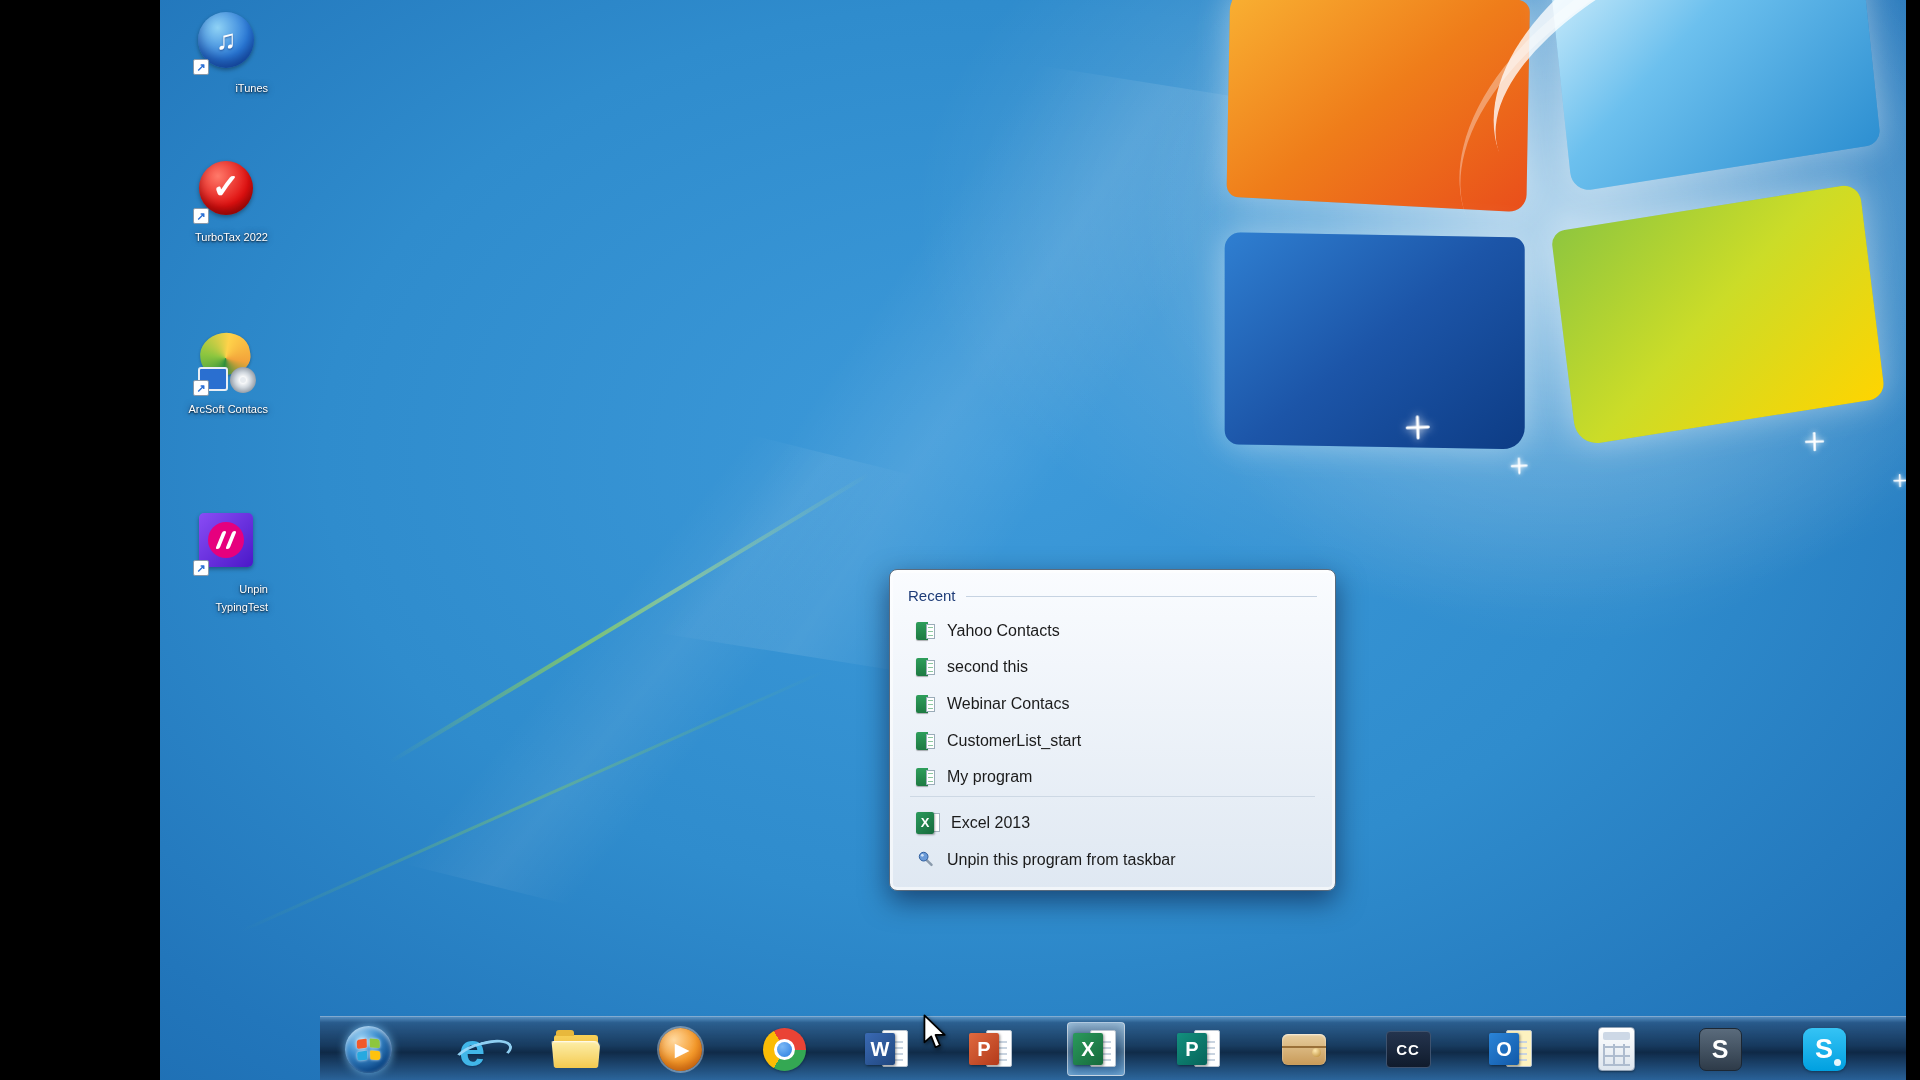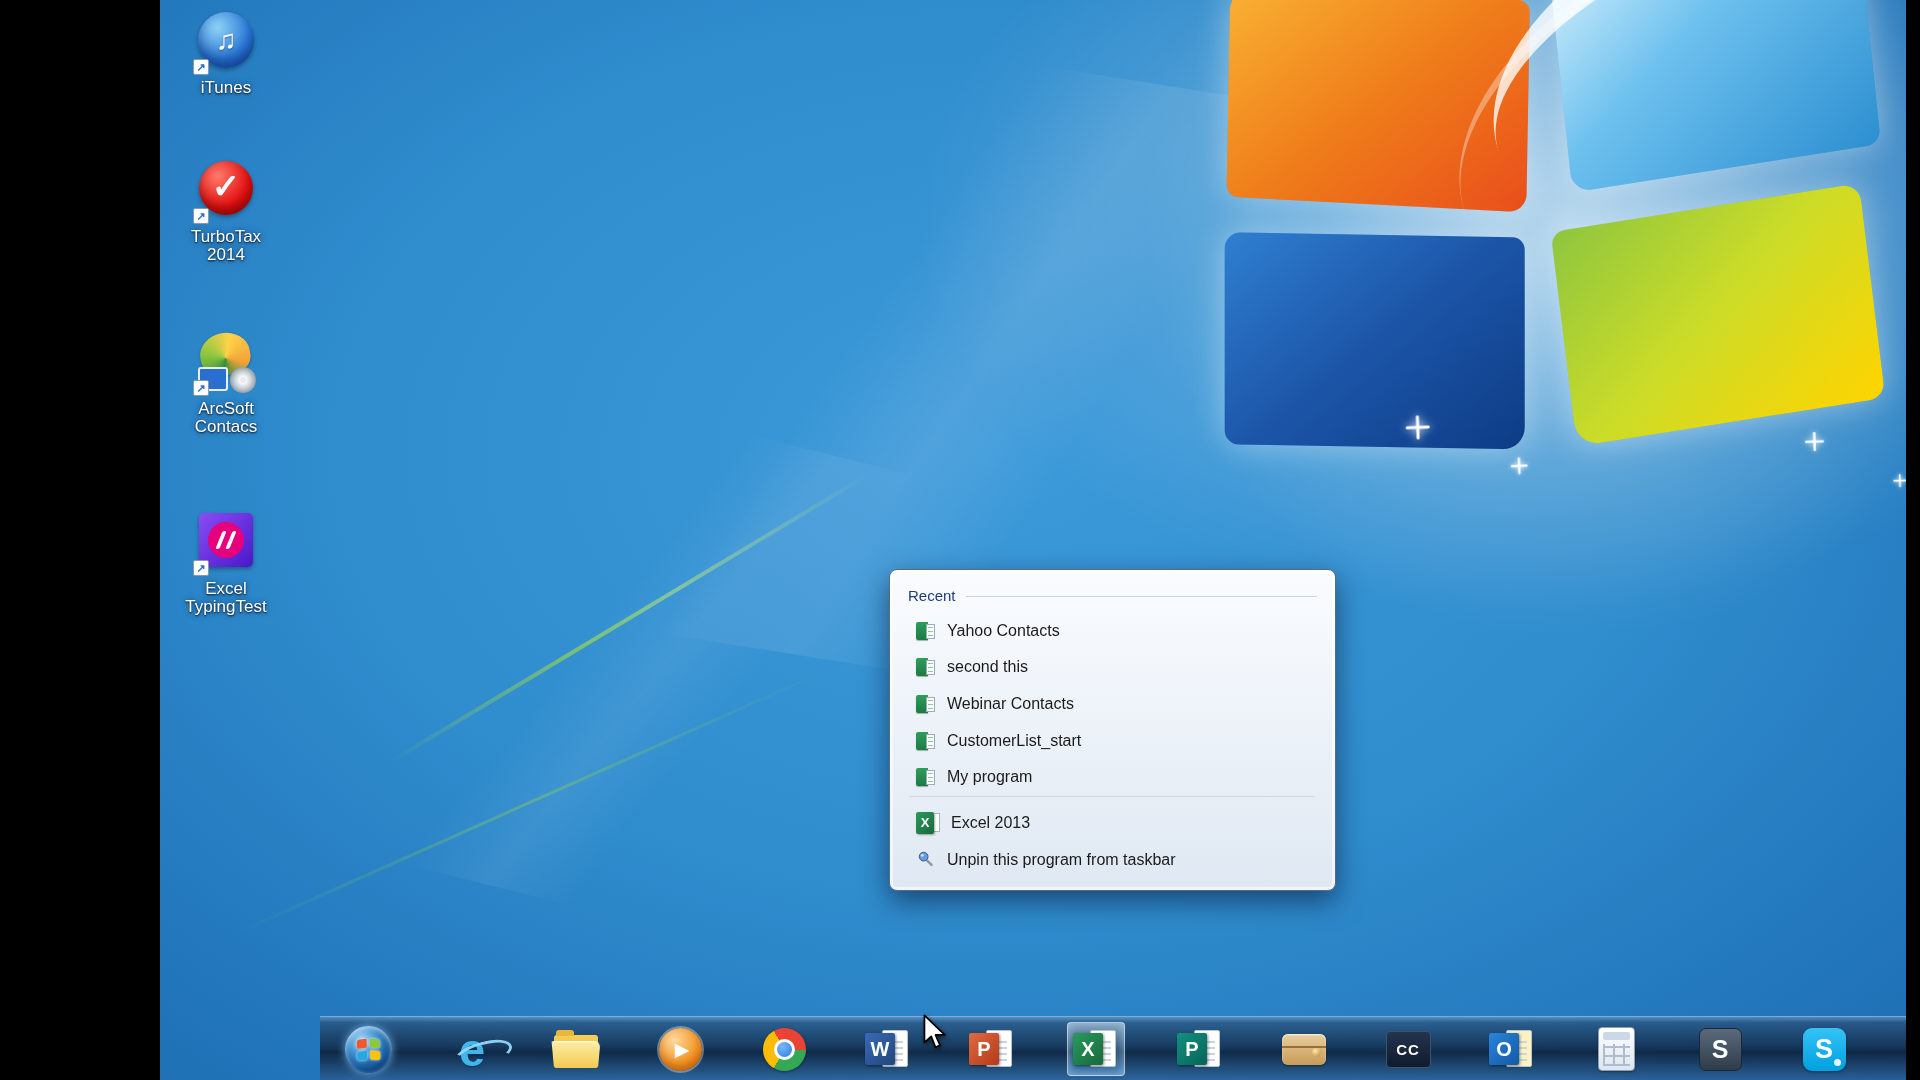--- a/index.html
+++ b/index.html
@@ -47,22 +47,22 @@
   .sparkle { position:absolute; width:24px; height:24px; filter:drop-shadow(0 0 4px #fff); }
   .sparkle::before, .sparkle::after { content:""; position:absolute; background:#fff; border-radius:2px; }
   .sparkle::before { left:50%; top:0; bottom:0; width:3px; transform:translateX(-50%); }
   .sparkle::after  { top:50%; left:0; right:0; height:3px; transform:translateY(-50%); }
   .sp1 { left:200px; top:470px; } .sp2 { left:300px; top:512px; transform:scale(.7); }
   .sp3 { left:596px; top:498px; transform:scale(.8); } .sp4 { left:680px; top:540px; transform:scale(.55); }
 
   
   .desk-icon { position:absolute; left:14px; width:104px; text-align:center; cursor:default; }
   .di-art { position:relative; width:60px; height:60px; margin:0 auto; }
-  .di-label { max-width:84px; margin:7px auto 0; color:#fff; font-size:17px; line-height:18px;
-    text-shadow:0 1px 2px rgba(0,0,0,.85), 0 0 6px rgba(0,0,60,.5); }
+  .di-label { max-width:84px; margin:7px auto 0; color:#fff; font-size:11px; line-height:18px;
+    text-shadow:0 1px 2px rgba(0,0,0,.85), 0 0 6px rgba(0,0,60,.5);text-align:right; }
   .shortcut { position:absolute; left:-3px; bottom:-3px; width:16px; height:16px; background:#fff;
     border:1px solid #8899aa; border-radius:2px; display:flex; align-items:center; justify-content:center;
     font-size:11px; font-weight:bold; color:#2b6fd4; line-height:1; }
 
   .icon-itunes { width:56px; height:56px; margin:2px auto 0; border-radius:50%;
     background:radial-gradient(circle at 35% 28%, #8fd2f5, #2a7ad8 58%, #0f4fb0);
     box-shadow:inset 0 -8px 12px rgba(0,0,60,.35), 0 2px 4px rgba(0,0,0,.35);
     display:flex; align-items:center; justify-content:center; }
   .icon-itunes .note { color:#fff; font-size:28px; text-shadow:0 1px 2px rgba(0,0,60,.4); }
 
@@ -262,21 +262,21 @@
       <div class="di-label">iTunes</div>
     </div>
 
     <div class="desk-icon" style="top:158px">
       <div class="di-art">
         <div class="icon-turbotax">
             <span class="check">✓</span>
           </div>
         <span class="shortcut">↗</span>
       </div>
-      <div class="di-label">TurboTax 2014</div>
+      <div class="di-label">TurboTax 2022</div>
     </div>
 
     <div class="desk-icon" style="top:333px">
       <div class="di-art">
         <div class="icon-arcsoft">
           <div class="as-burst"></div>
           <div class="as-film"></div>
           <div class="as-disc"></div>
         </div>
         <span class="shortcut">↗</span>
@@ -287,21 +287,21 @@
     <div class="desk-icon" style="top:510px">
       <div class="di-art">
         <div class="icon-typing">
           <div class="tt-circle">
             <span class="sl"></span>
               <span class="sl"></span>
           </div>
         </div>
         <span class="shortcut">↗</span>
       </div>
-      <div class="di-label">Excel TypingTest</div>
+      <div class="di-label">Unpin TypingTest</div>
     </div>
 
     <div class="jumplist">
       <div class="jl-inner">
         <div class="jl-header">
           <span class="jl-header-text">Recent</span>
           <span class="jl-header-line"></span>
         </div>
 
         <div class="jl-item">
@@ -316,21 +316,21 @@
               <span class="cover"></span>
               <span class="sheet"></span>
             </span>
           <span class="jl-text">second this</span>
         </div>
         <div class="jl-item">
           <span class="xlsx-icon">
               <span class="cover"></span>
               <span class="sheet"></span>
             </span>
-          <span class="jl-text">Webinar Contacts</span>
+          <span class="jl-text">Webinar Contacs</span>
         </div>
         <div class="jl-item">
           <span class="xlsx-icon">
               <span class="cover"></span>
               <span class="sheet"></span>
             </span>
           <span class="jl-text">CustomerList_start</span>
         </div>
         <div class="jl-item">
           <span class="xlsx-icon">

